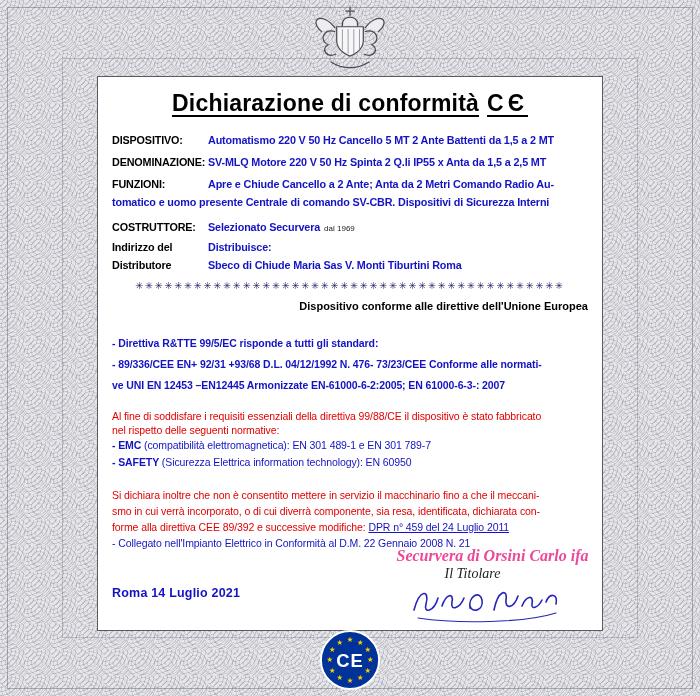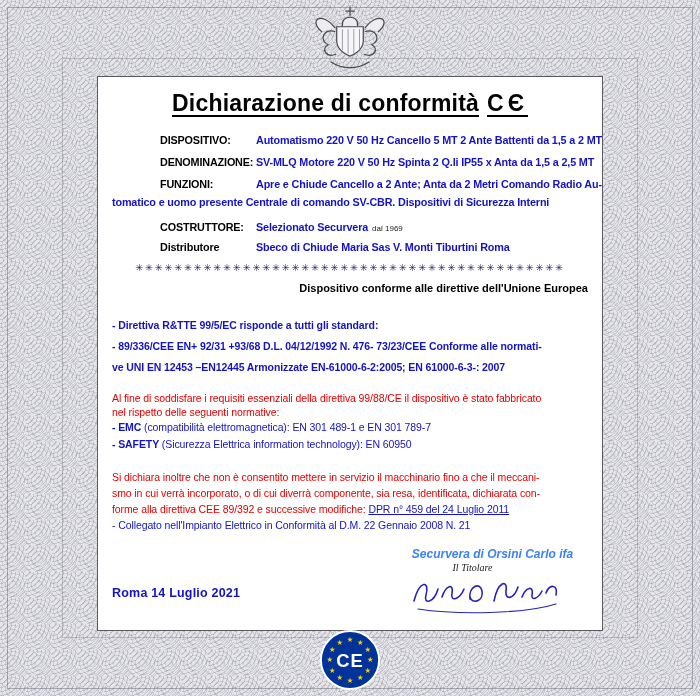--- a/index.html
+++ b/index.html
@@ -28,21 +28,21 @@
 
   .title {
     margin-top:13px; text-align:center; color:#000;
     font-size:23px; font-weight:bold; letter-spacing:0.2px;
     text-decoration:underline; text-underline-offset:4px; text-decoration-thickness:1.5px;
     white-space:nowrap;
   }
   .cemark { letter-spacing:4px; margin-left:8px; font-weight:bold; }
 
   .fields { margin-top:15px; font-size:10.8px; font-weight:bold; letter-spacing:-0.15px; color:#000; }
-  .frow { margin-bottom:6px; line-height:16px; white-space:nowrap;margin-left:48px; }
+  .frow { margin-bottom:6px; line-height:16px; white-space:nowrap; }
   .flabel { display:inline-block; width:96px; color:#000; vertical-align:top; }
   .fvalue { color:#1313c4; }
   .fwrap { color:#1313c4; line-height:15px; margin:-3px 0 6px 0; white-space:nowrap; }
   .frow.costruttore { margin-top:9px; }
   .frow.tight { margin-bottom:2px; }
   .suffix { font-size:8px; font-weight:normal; color:#222; margin-left:4px; letter-spacing:0; }
 
   .separator {
     margin-top:7px; text-align:center; color:#16165e;
     font-size:9.5px; letter-spacing:1.8px; white-space:nowrap; overflow:hidden;
@@ -54,22 +54,22 @@
   .para.p-rtte { margin-top:21px; line-height:21px; color:#1313c4; font-weight:bold; }
   .para.p-fab  { margin-top:13px; line-height:14px; color:#e10000; }
   .line { font-size:10.5px; line-height:16.5px; color:#1313c4; letter-spacing:-0.1px; white-space:nowrap; }
   .line .b { font-weight:bold; }
   .para.p-decl { margin-top:17px; line-height:16px; }
   .para.p-decl .red  { color:#e10000; }
   .para.p-decl .blue { color:#1313c4;text-decoration:underline; }
   .line.electrical { line-height:16px; }
 
   .signature { position:absolute; top:470px; right:12px; width:195px; text-align:center; }
-  .sig-company { font-family:Liberation Sans, sans-serif; font-style:italic; font-weight:bold; font-size:12px; color:#3b82f6; white-space:nowrap; }
-  .sig-role { font-family:"Liberation Serif", serif; font-style:italic; font-size:10px; color:#222; margin-top:1px; margin-right:40px; }
+  .sig-company { font-family:Liberation Serif, serif; font-style:italic; font-weight:bold; font-size:16px; color:#ec4899; white-space:nowrap; }
+  .sig-role { font-family:"Liberation Serif", serif; font-style:italic; font-size:14px; color:#222; margin-top:1px; margin-right:40px; }
   .sig-scrawl { margin-top:-2px; margin-right:18px; }
 
   .date { position:absolute; left:14px; bottom:30px; color:#1313c4; font-weight:bold; font-size:12.5px; letter-spacing:0.2px; }
 
   .eu-badge { position:absolute; left:319px; top:629px; width:62px; height:62px; z-index:3; }
 </style>
 </head>
 <body>
 
 <div class="page">
@@ -101,20 +101,23 @@
       </div>
       <div class="frow">
         <span class="flabel">DENOMINAZIONE:</span><span class="fvalue">SV-MLQ Motore 220 V 50 Hz Spinta 2 Q.li IP55 x Anta da 1,5 a 2,5 MT</span>
       </div>
       <div class="frow">
         <span class="flabel">FUNZIONI:</span><span class="fvalue">Apre e Chiude Cancello a 2 Ante; Anta da 2 Metri Comando Radio Au-</span>
       </div>
       <div class="fwrap">tomatico e uomo presente Centrale di comando SV-CBR. Dispositivi di Sicurezza Interni</div>
       <div class="frow costruttore tight">
         <span class="flabel">COSTRUTTORE:</span><span class="fvalue">Selezionato Securvera</span><span class="suffix">dal 1969</span>
+      </div>
+      <div class="frow tight">
+        <span class="flabel">Indirizzo del</span><span class="fvalue">Distribuisce:</span>
       </div>
       <div class="frow tight">
         <span class="flabel">Distributore</span><span class="fvalue">Sbeco di Chiude Maria Sas V. Monti Tiburtini Roma</span>
       </div>
     </div>
 
     <div class="separator">✳✳✳✳✳✳✳✳✳✳✳✳✳✳✳✳✳✳✳✳✳✳✳✳✳✳✳✳✳✳✳✳✳✳✳✳✳✳✳✳✳✳✳✳</div>
 
     <div class="heading">Dispositivo conforme alle direttive dell'Unione Europea</div>
 

